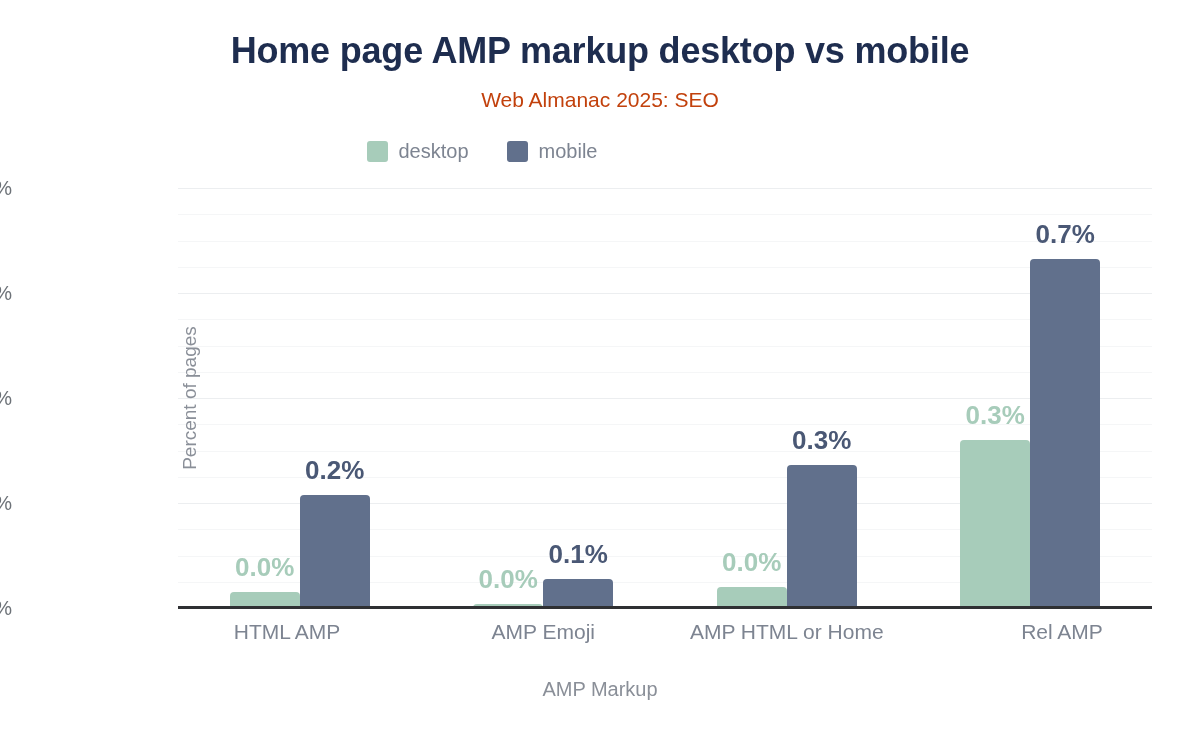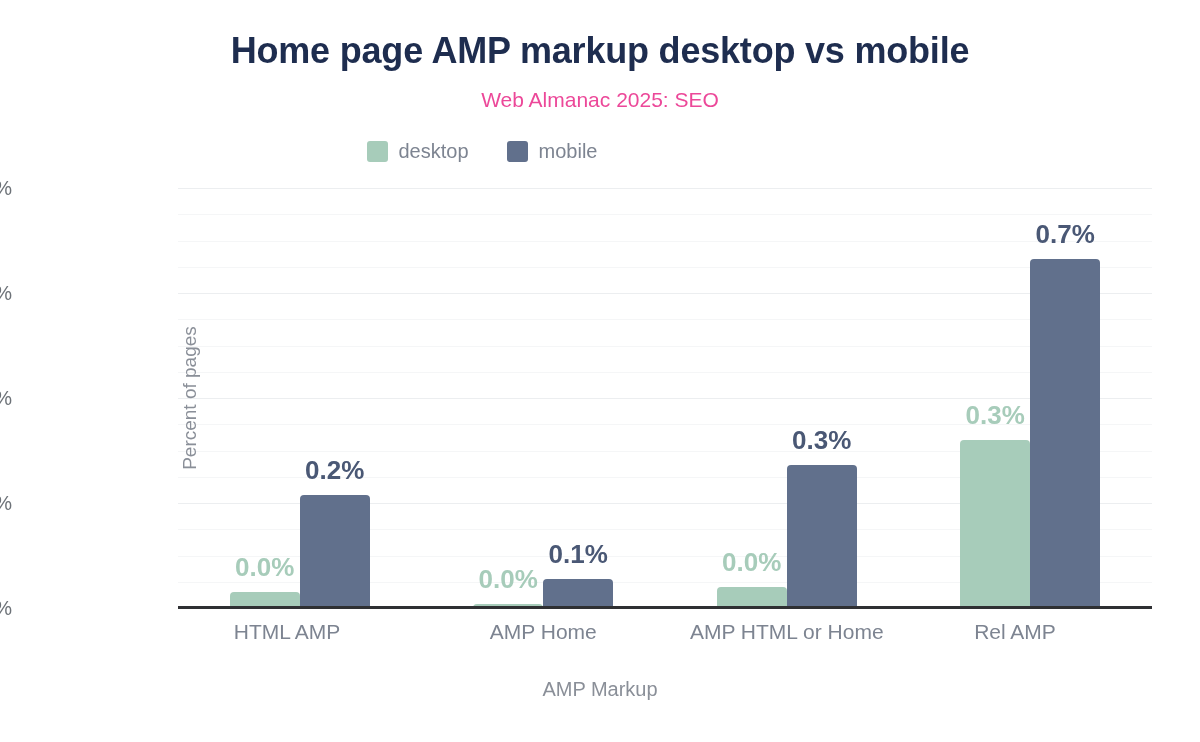--- a/index.html
+++ b/index.html
@@ -36,21 +36,21 @@
     white-space: nowrap;
   }
   .chart-subtitle {
     position: absolute;
     top: 88px;
     left: 0;
     width: 1200px;
     text-align: center;
     font-size: 21px;
     font-weight: normal;
-    color: #ec4899;
+    color: #c2410c;
   }
 
   
   .legend {
     position: absolute;
     top: 140px;
     left: 0;
     width: 964px;
     display: flex;
     justify-content: center;
@@ -232,19 +232,19 @@
   <div id="y-ticks">
       <div class="y-tick-label" style="top: 608px;">0.0%</div>
       <div class="y-tick-label" style="top: 503px;">0.2%</div>
       <div class="y-tick-label" style="top: 398px;">0.4%</div>
       <div class="y-tick-label" style="top: 293px;">0.6%</div>
       <div class="y-tick-label" style="top: 188px;">0.8%</div>
     </div>
   <div class="axis-baseline"></div>
   <div id="x-ticks">
       <div class="x-tick-label" style="left: 287px;">HTML AMP</div>
-      <div class="x-tick-label" style="left: 543.25px;">AMP Home</div>
+      <div class="x-tick-label" style="left: 543.25px;">AMP Emoji</div>
       <div class="x-tick-label" style="left: 786.75px;">AMP HTML or Home</div>
-      <div class="x-tick-label" style="left: 1015px;">Rel AMP</div>
+      <div class="x-tick-label" style="left: 1062px;">Rel AMP</div>
     </div>
 
   <div class="x-axis-title">AMP Markup</div>
 </div>
 
 </body></html>

